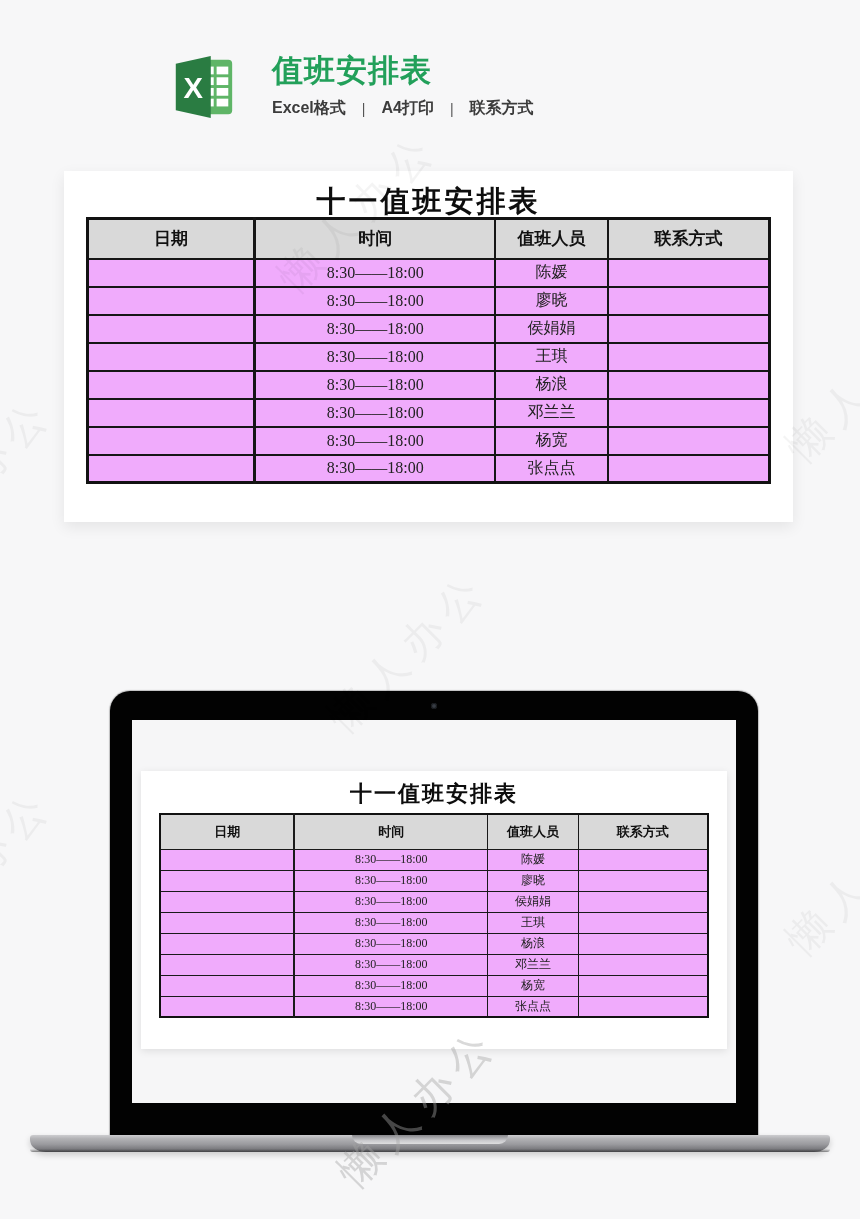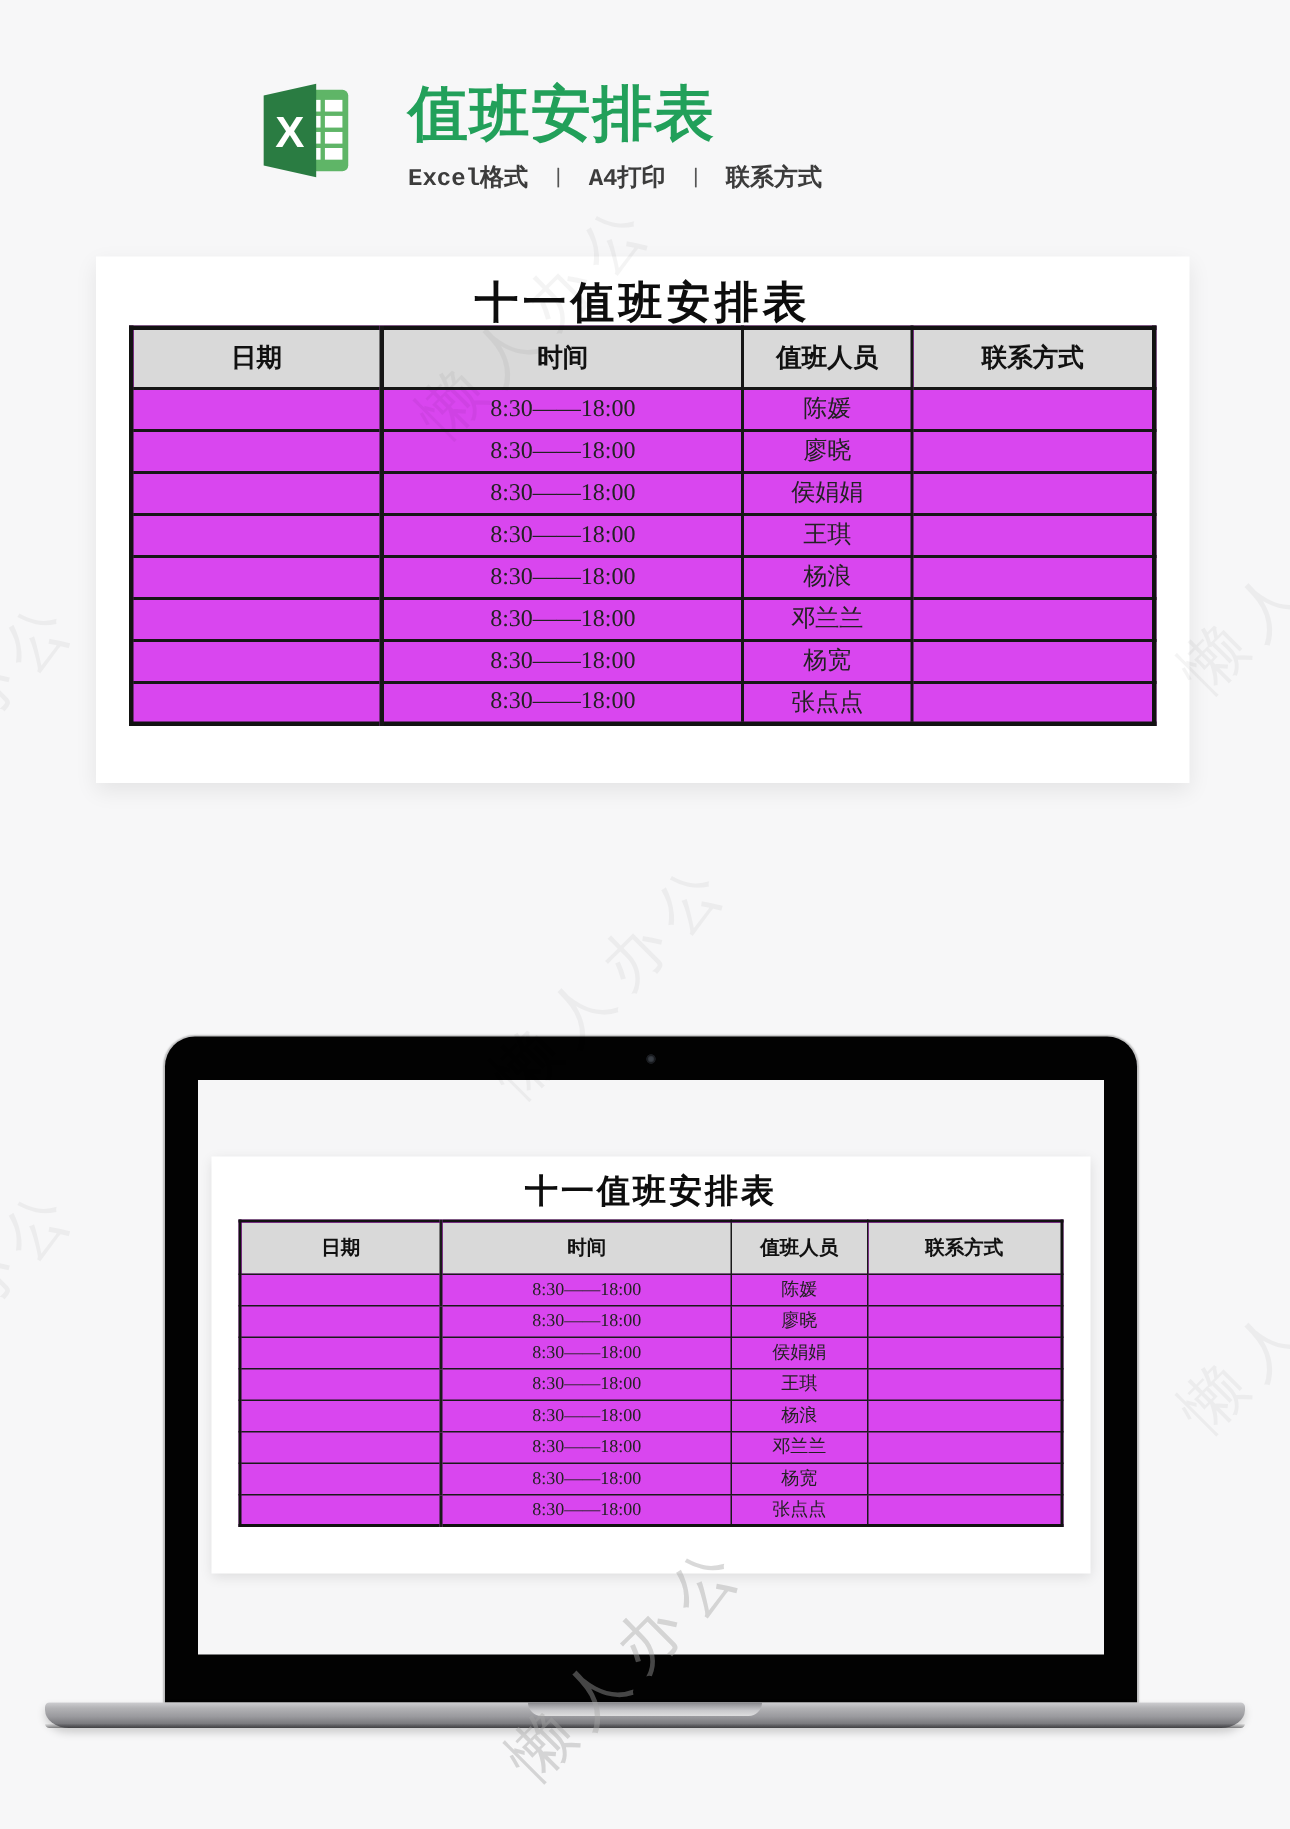--- a/index.html
+++ b/index.html
@@ -10,37 +10,37 @@
     position:relative;
     overflow:hidden;
   }
   .page { position:absolute; inset:0; width:860px; height:1219px; }
 
   
   .hdr { position:absolute; left:168px; top:52px; display:flex; align-items:flex-start; }
   .xl-icon { width:70px; height:70px; flex:0 0 70px; }
   .hdr-text { margin-left:34px; padding-top:2px; }
   .hdr-title {
-    font-size:40px; font-weight:bold; color:#22a05a;
+    font-size:31px; font-weight:bold; color:#22a05a;
     letter-spacing:1px; line-height:1.1;
   }
-  .hdr-feats { margin-top:10px; font-size:16px; font-weight:bold; color:#3c3c3c; display:flex; align-items:center;font-family:Liberation Mono, monospace; }
+  .hdr-feats { margin-top:10px; font-size:16px; font-weight:bold; color:#3c3c3c; display:flex; align-items:center; }
   .hdr-sep { margin:0 16px; font-weight:normal; color:#555; font-size:14px; }
 
   
   .card1 {
     position:absolute; left:64px; top:171px; width:729px; height:351px;
     background:#fff; box-shadow:0 5px 14px rgba(0,0,0,0.08);
   }
   .sheet-title1 {
     text-align:center; margin-top:11px;
     font-family:"Liberation Serif", serif;
     font-size:29px; font-weight:bold; color:#0d0d0d; letter-spacing:3px;
   }
-  table.sched { border-collapse:collapse; table-layout:fixed; background:#d946ef; }
+  table.sched { border-collapse:collapse; table-layout:fixed; background:#f0abfc; }
   .t1 { position:absolute; left:22px; top:46px; width:685px; border:3px solid #121212; }
   .t1 th, .t1 td { border:2px solid #161616; text-align:center; vertical-align:middle; overflow:hidden; }
   .t1 th { height:40px; background:#d9d9d9; font-size:17px; font-weight:bold; color:#111; }
   .t1 td { height:28px; font-family:"Liberation Serif", serif; font-size:16px; color:#222; }
   .t1 .c0 { width:24.5%; border-right-width:3px; }
   .t1 .c1 { width:35.3%; }
   .t1 .c2 { width:16.5%; }
   .t1 .c3 { width:23.7%; }
 
   

